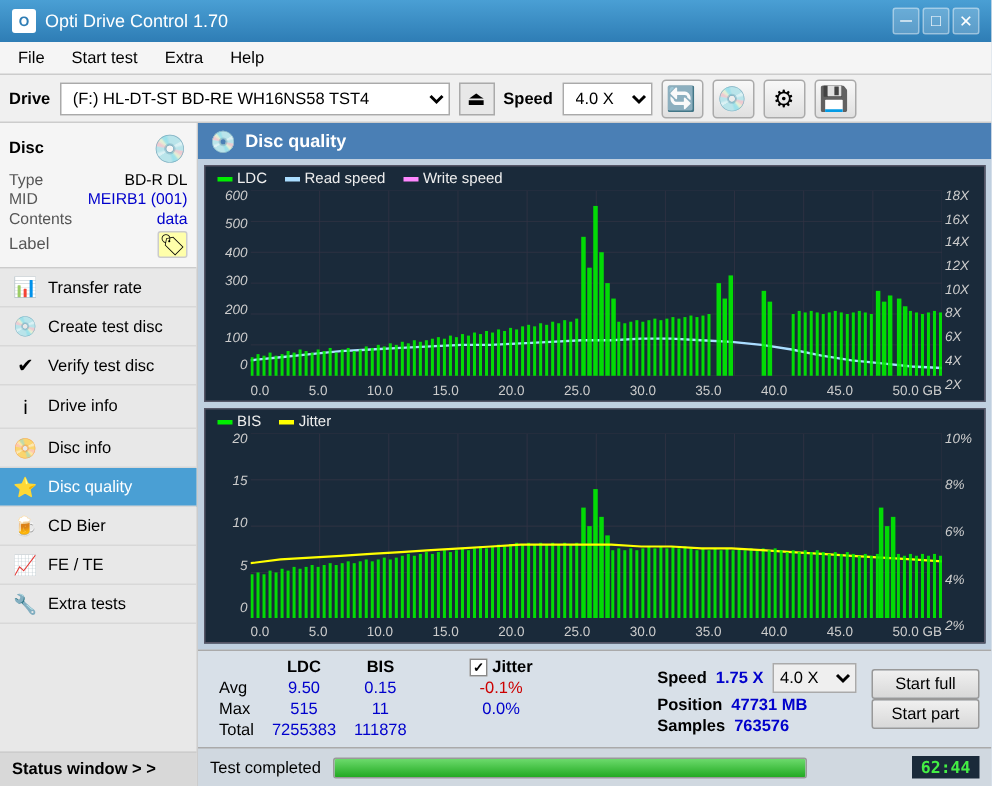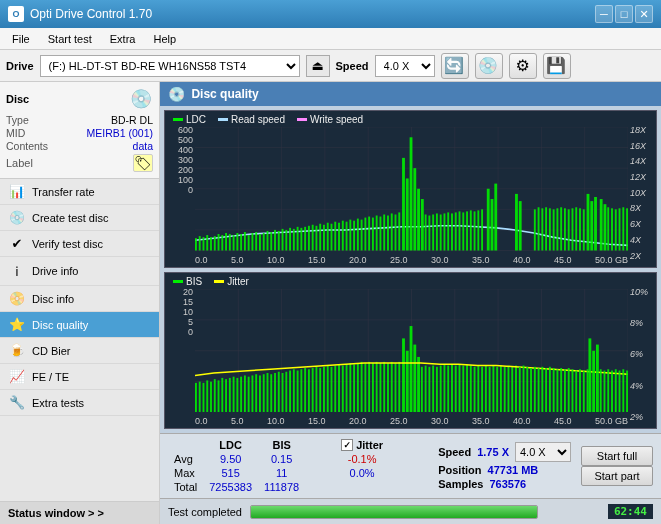--- a/index.html
+++ b/index.html
@@ -95,21 +95,21 @@
       display: flex; align-items: center; justify-content: center;
       cursor: pointer; font-size: 16px; border-radius: 3px;
     }
     
     .main {
       display: flex;
       height: calc(524px - 28px - 22px - 32px);
     }
     
     .sidebar {
-      width: 160px;
+      width: 132px;
       background: #e8e8e8;
       border-right: 1px solid #ccc;
       display: flex;
       flex-direction: column;
       flex-shrink: 0;
     }
     .disc-section {
       background: #f5f5f5;
       border-bottom: 1px solid #ccc;
       padding: 6px;
@@ -260,24 +260,26 @@
     }
     
     .y-axis-left {
       position: absolute;
       left: 0;
       top: 0;
       height: 100%;
       width: 30px;
       display: flex;
       flex-direction: column;
+      justify-content: space-between;
       padding: 14px 2px 18px 2px;
       font-size: 9px;
       color: #ccc;
       text-align: right;
+      font-style: italic;
     }
     .y-axis-right {
       position: absolute;
       right: 0;
       top: 0;
       height: 100%;
       width: 28px;
       display: flex;
       flex-direction: column;
       justify-content: space-between;

